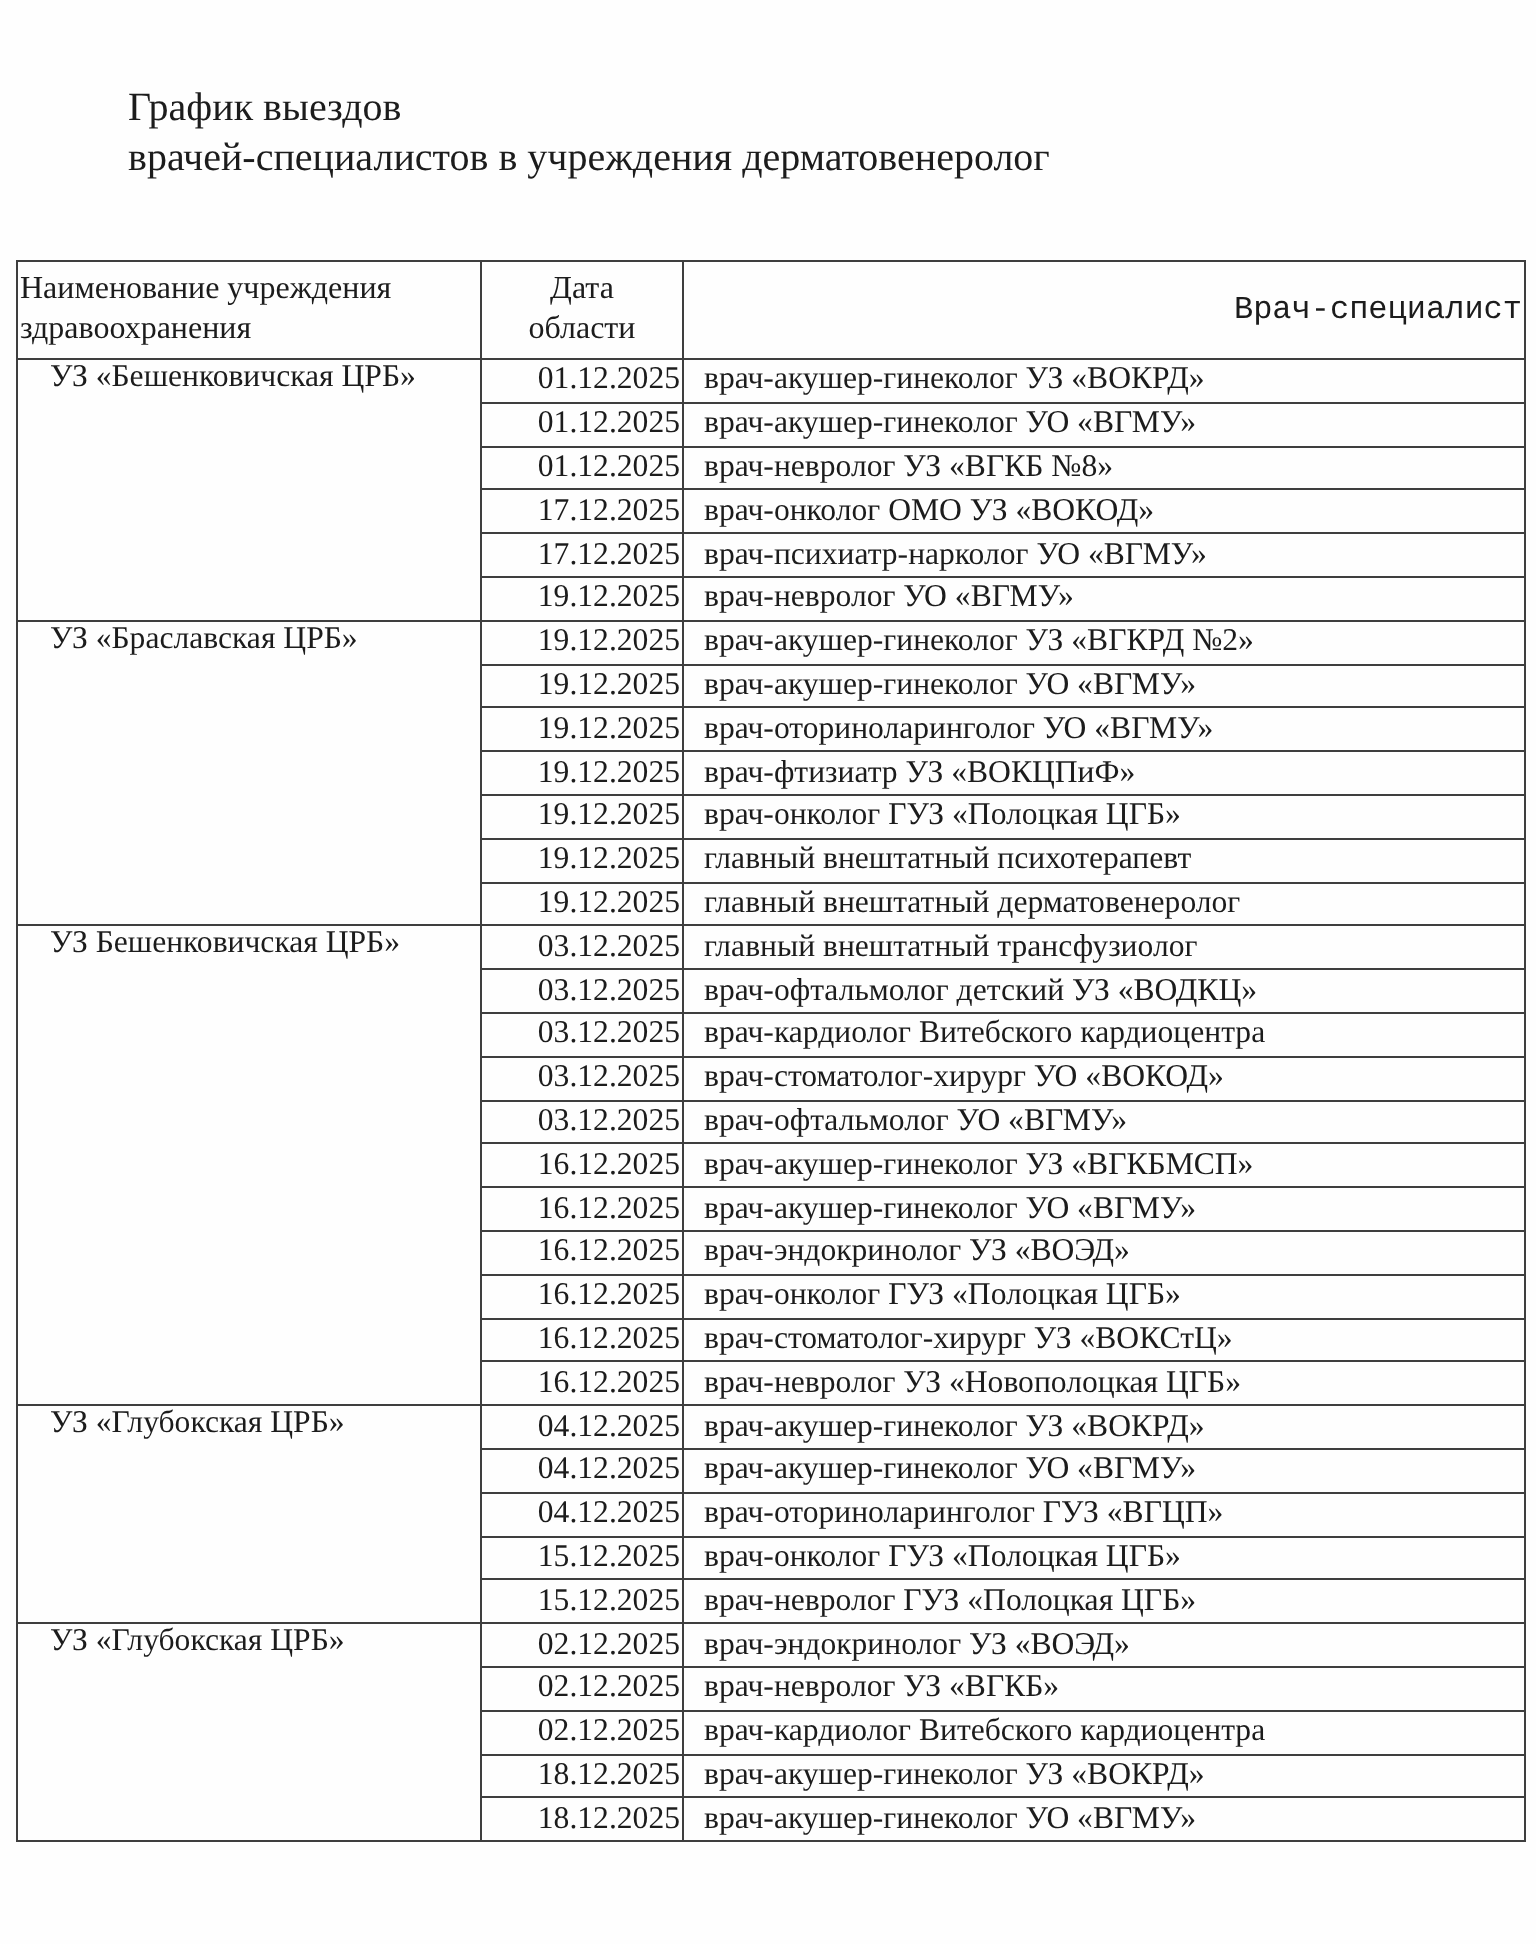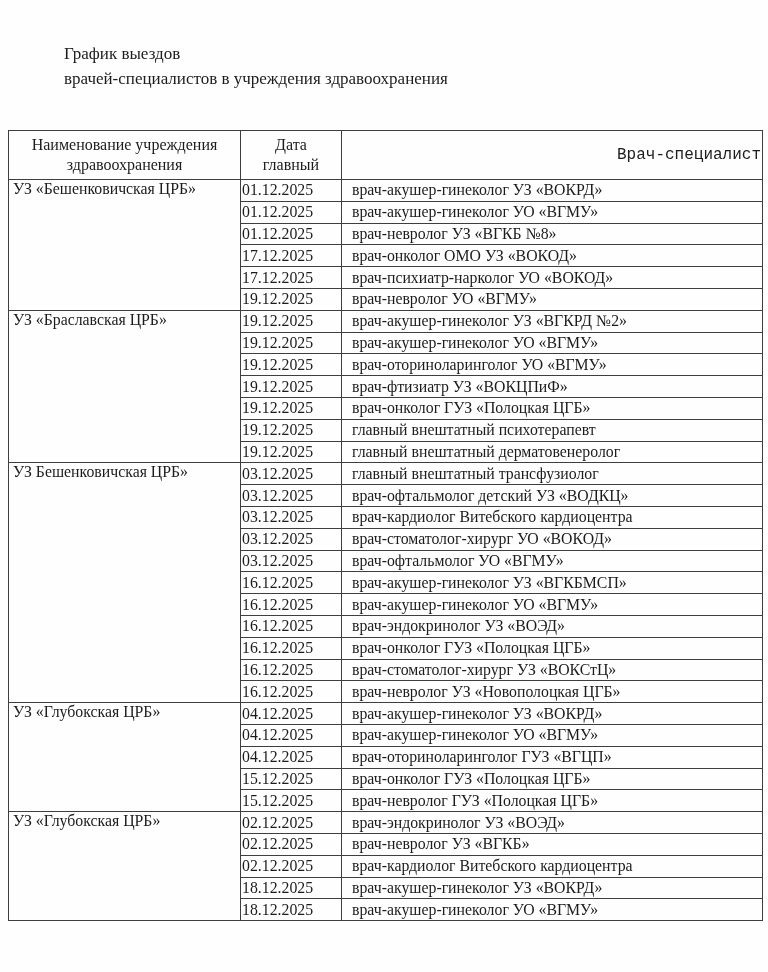--- a/index.html
+++ b/index.html
@@ -6,21 +6,21 @@
   body{
     width:768px;height:972px;
     background:#fefefe;
     font-family:"Liberation Serif","DejaVu Serif",serif;
     color:#1c1c1c;
     overflow:hidden;
   }
   .page{position:relative;width:768px;height:972px;}
   .doc-title{
     margin:42px 0 0 64px;
-    font-size:17px;
+    font-size:20px;
     line-height:24.5px;
   }
   .doc-title div{white-space:nowrap;}
   table.schedule{
     border-collapse:collapse;
     table-layout:fixed;
     margin:39px 0 0 8px;
     width:754px;
   }
   table.schedule col.c1{width:232px;}
@@ -31,66 +31,66 @@
     font-weight:normal;
     overflow:hidden;
   }
   table.schedule thead th{
     height:46px;
     font-size:16px;
     line-height:20px;
     vertical-align:middle;
     white-space:pre-line;
   }
-  th.h-inst{text-align:center;}
+  th.h-inst{text-align:left;}
   th.h-date{text-align:center;}
   th.h-spec{text-align:right;padding-left:10px;font-family:Liberation Mono, monospace;}
   table.schedule tbody td{
     height:20.8px;
     font-size:15.8px;
     line-height:18px;
     padding-top:0;padding-bottom:0;
   }
   td.inst{
     vertical-align:top;
-    padding:2px 2px 0 4px;
+    padding:2px 2px 0 16px;
     white-space:nowrap;
   }
   td.date{
-    text-align:left;
+    text-align:right;
     white-space:nowrap;
   }
   td.spec{
     padding-left:10px;
     white-space:nowrap;
     margin-top:19px;
   }
 </style>
 </head>
 <body>
 
 <div class="page">
 
   <div class="doc-title">
     <div>График выездов</div>
-    <div>врачей-специалистов в учреждения здравоохранения</div>
+    <div>врачей-специалистов в учреждения дерматовенеролог</div>
   </div>
 
   <table class="schedule">
     <colgroup>
       <col class="c1">
         <col class="c2">
         <col class="c3">
     </colgroup>
     <thead>
       <tr>
         <th class="h-inst">Наименование учреждения
 здравоохранения</th>
         <th class="h-date">Дата
-главный</th>
+области</th>
         <th class="h-spec">Врач-специалист</th>
       </tr>
     </thead>
     <tbody>
         <tr>
           <td class="inst" rowspan="6">УЗ «Бешенковичская ЦРБ»</td>
           <td class="date">01.12.2025</td>
           <td class="spec">врач-акушер-гинеколог УЗ «ВОКРД»</td>
         </tr>
         <tr>
@@ -100,21 +100,21 @@
         <tr>
           <td class="date">01.12.2025</td>
           <td class="spec">врач-невролог УЗ «ВГКБ №8»</td>
         </tr>
         <tr>
           <td class="date">17.12.2025</td>
           <td class="spec">врач-онколог ОМО УЗ «ВОКОД»</td>
         </tr>
         <tr>
           <td class="date">17.12.2025</td>
-          <td class="spec">врач-психиатр-нарколог УО «ВОКОД»</td>
+          <td class="spec">врач-психиатр-нарколог УО «ВГМУ»</td>
         </tr>
         <tr>
           <td class="date">19.12.2025</td>
           <td class="spec">врач-невролог УО «ВГМУ»</td>
         </tr>
         <tr>
           <td class="inst" rowspan="7">УЗ «Браславская ЦРБ»</td>
           <td class="date">19.12.2025</td>
           <td class="spec">врач-акушер-гинеколог УЗ «ВГКРД №2»</td>
         </tr>

